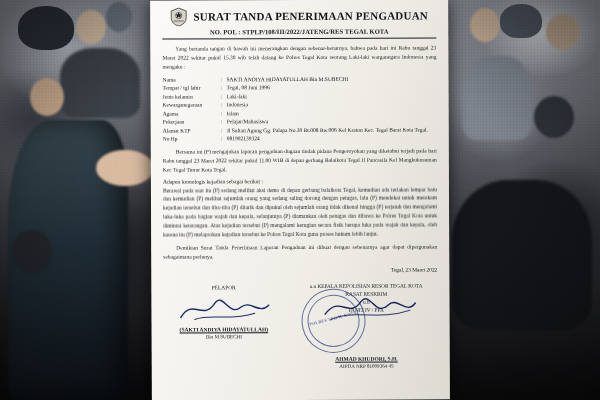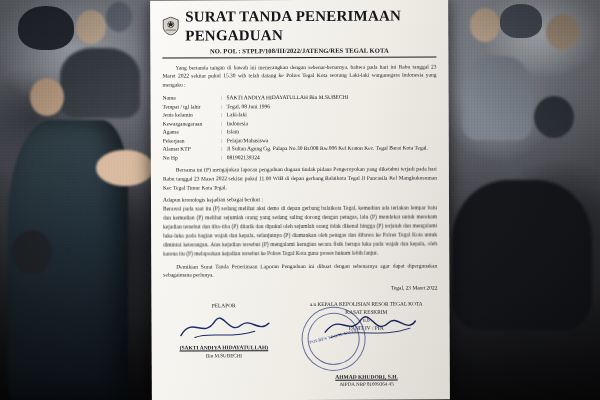--- a/index.html
+++ b/index.html
@@ -92,21 +92,21 @@
   .doc .paper-tint {
     position: absolute; inset: 0;
     background: linear-gradient(105deg, rgba(255,255,255,0.55), rgba(226,222,212,0.35) 60%, rgba(196,192,182,0.5));
     pointer-events: none;
   }
   .doc-inner { position: relative; }
 
   .doc-title {
     text-align: left;
     font-weight: bold;
-    font-size: 15px;
+    font-size: 11px;
     letter-spacing: 0.2px;
     line-height: 1.25;
     text-transform: uppercase;
   }
   .doc-subtitle {
     text-align: center;
     font-weight: bold;
     font-size: 6.6px;
     margin-top: 2px;
     letter-spacing: 0.05px;

